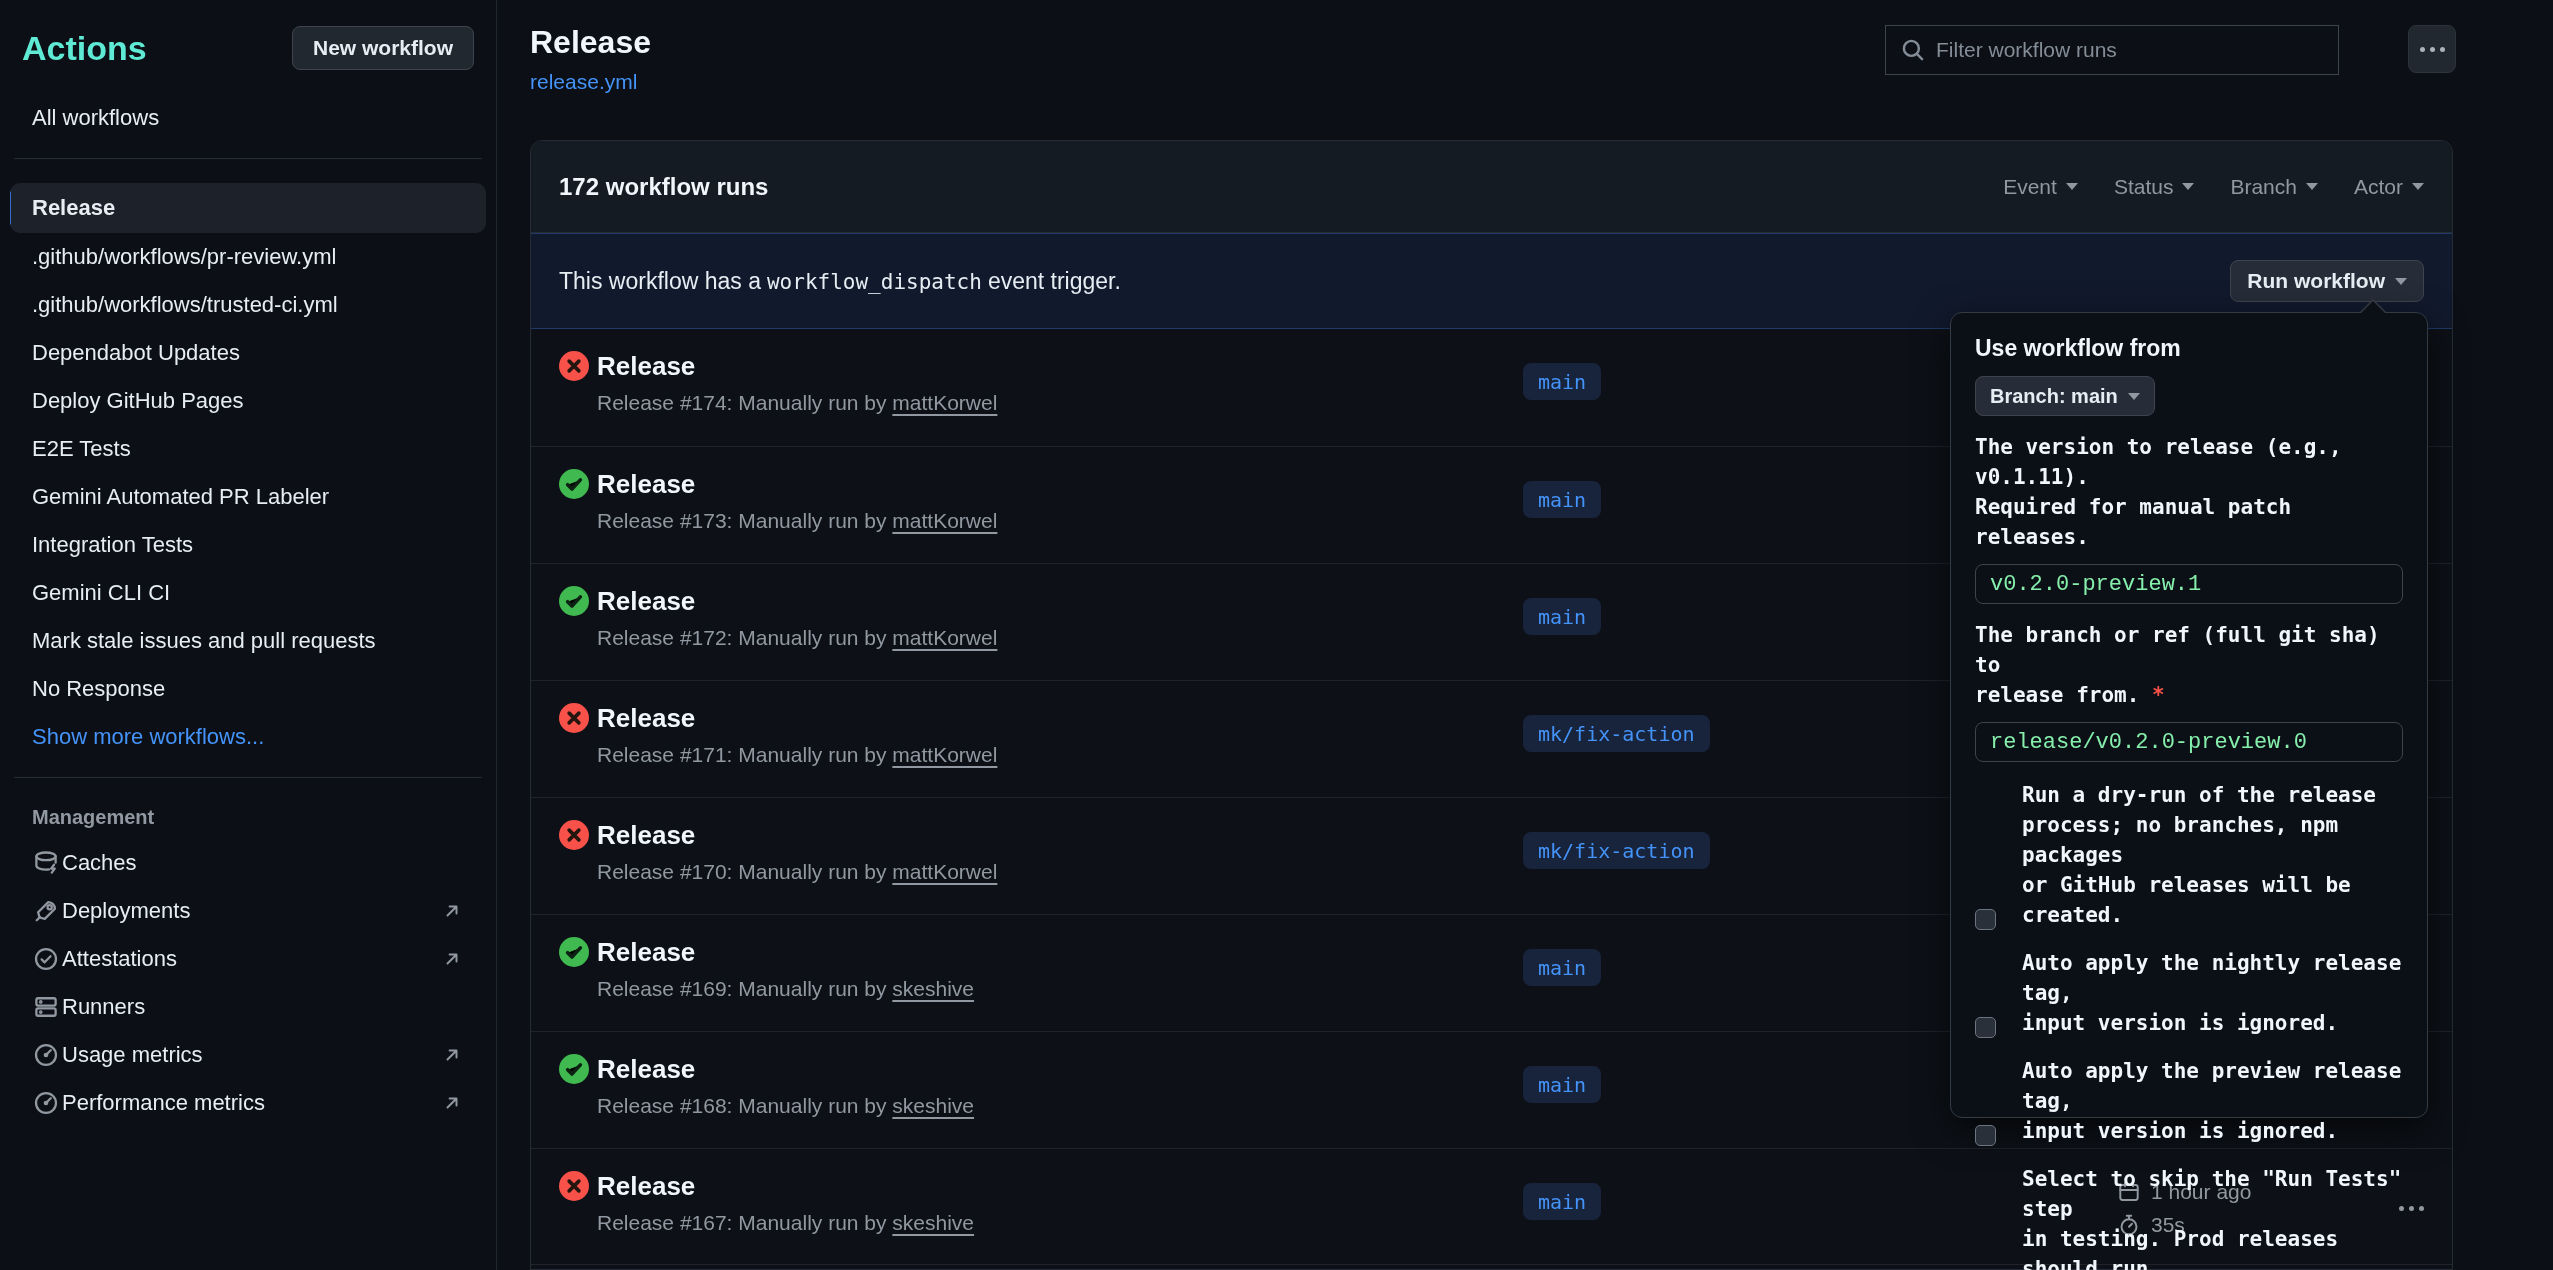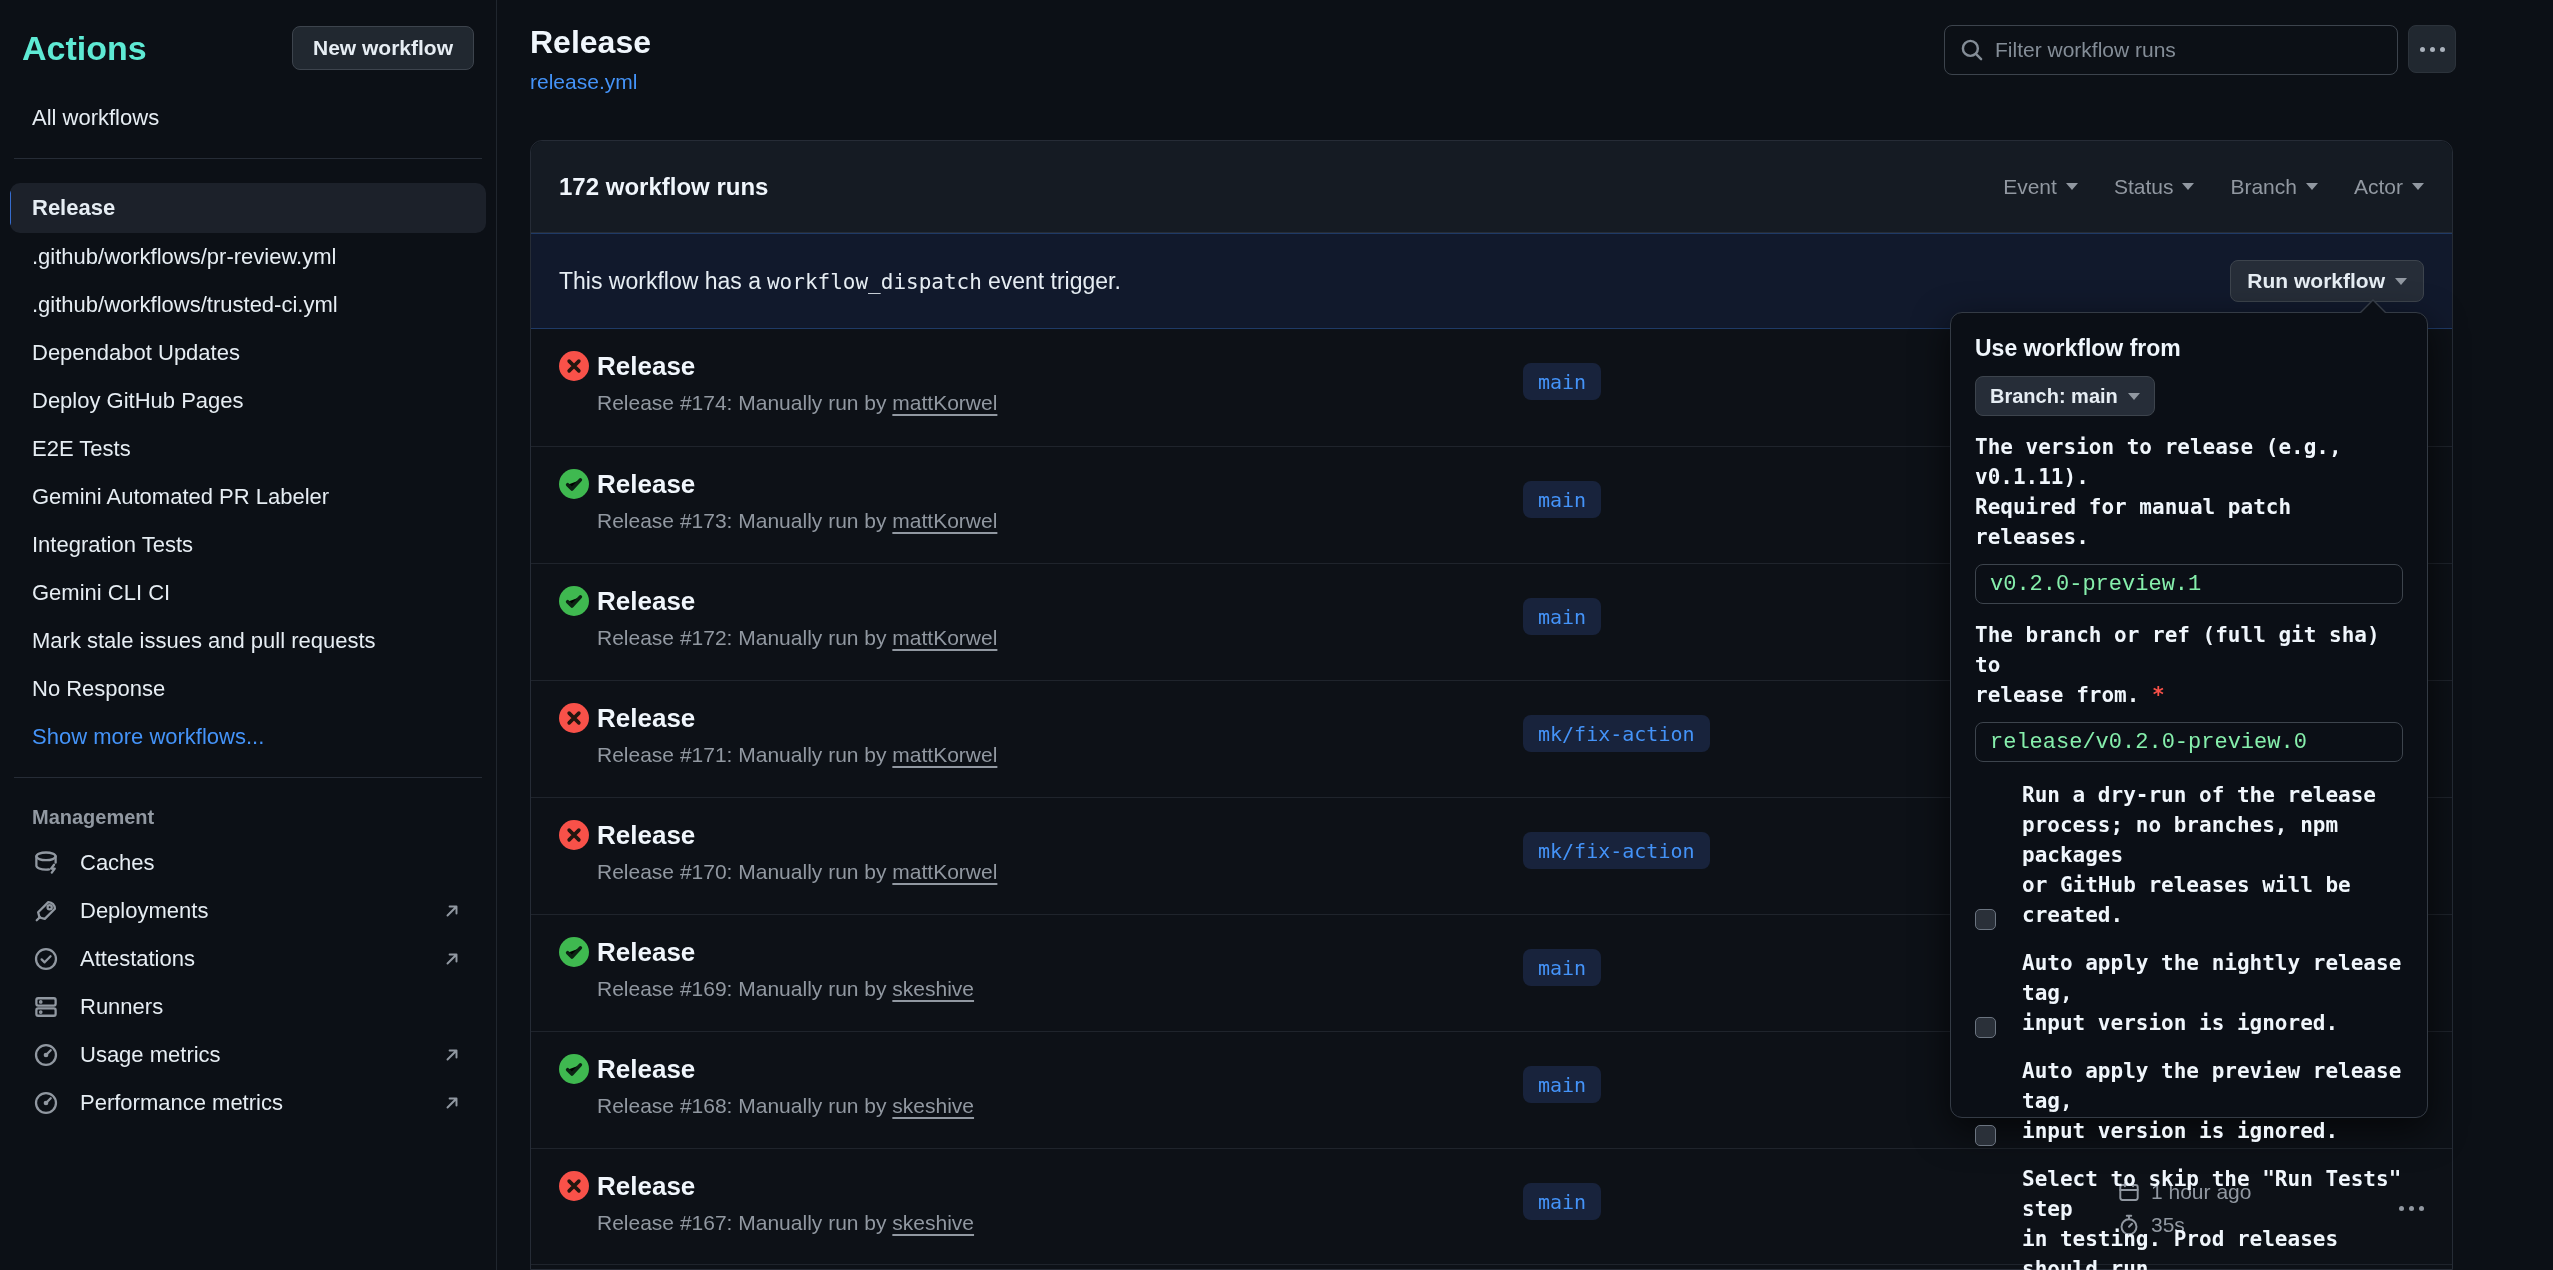--- a/index.html
+++ b/index.html
@@ -26,30 +26,30 @@
   .side-list { padding:0 10px; margin-top:24px; }
   .side-item { position:relative; height:48px; display:flex; align-items:center;
                padding:0 22px; border-radius:10px; font-size:22px; color:#e6edf3;
                white-space:nowrap; overflow:hidden; cursor:pointer; }
   .side-item.selected { background:#1c212a; font-weight:700; height:50px; }
   .side-item.selected::before { content:""; position:absolute; left:-5px; top:7px; bottom:7px;
                width:6px; border-radius:4px; background:#366ccd; }
   .side-item.link { color:#4493f8; }
   .side-divider { height:1px; background:#262c36; margin:16px 14px; }
   .mgmt-header { font-size:20px; font-weight:700; color:#9198a1; padding:12px 32px 10px 32px; }
-  .mgmt-item { height:48px; display:flex; align-items:center; gap:20px;
+  .mgmt-item { height:48px; display:flex; align-items:center; gap:2px;
                padding:0 22px; border-radius:10px; font-size:22px; color:#e6edf3; cursor:pointer; }
   .mgmt-item .ico { width:28px; height:28px; display:flex; align-items:center; flex:none; }
   .mgmt-item .ext { margin-left:auto; width:24px; height:24px; }
 
   
   .page-title { position:absolute; left:530px; top:24px; font-size:32px; font-weight:700; color:#f0f6fc; }
   .file-link { position:absolute; left:530px; top:70px; font-size:21px; color:#4493f8; cursor:pointer; }
-  .filter-box { position:absolute; left:1944px; top:25px; width:454px; height:50px;
-                border:1px solid #3d444d; border-radius:8px; background:transparent;
+  .filter-box { position:absolute; left:1885px; top:25px; width:454px; height:50px;
+                border:1px solid #3d444d; border-radius:0; background:transparent;
                 display:flex; align-items:center; padding:0 14px; gap:10px; }
   .filter-box input { flex:1; background:transparent; border:none; outline:none;
                 color:#e6edf3; font-size:21px; font-family:inherit; }
   .filter-box input::placeholder { color:#848d97; }
   .kebab-btn { position:absolute; left:2408px; top:25px; width:48px; height:48px;
                background:#212830; border:1px solid #2c333b; border-radius:8px;
                display:flex; align-items:center; justify-content:center; gap:5px; cursor:pointer; }
   .dot { width:5px; height:5px; border-radius:50%; background:#aab2bc; }
 
   

